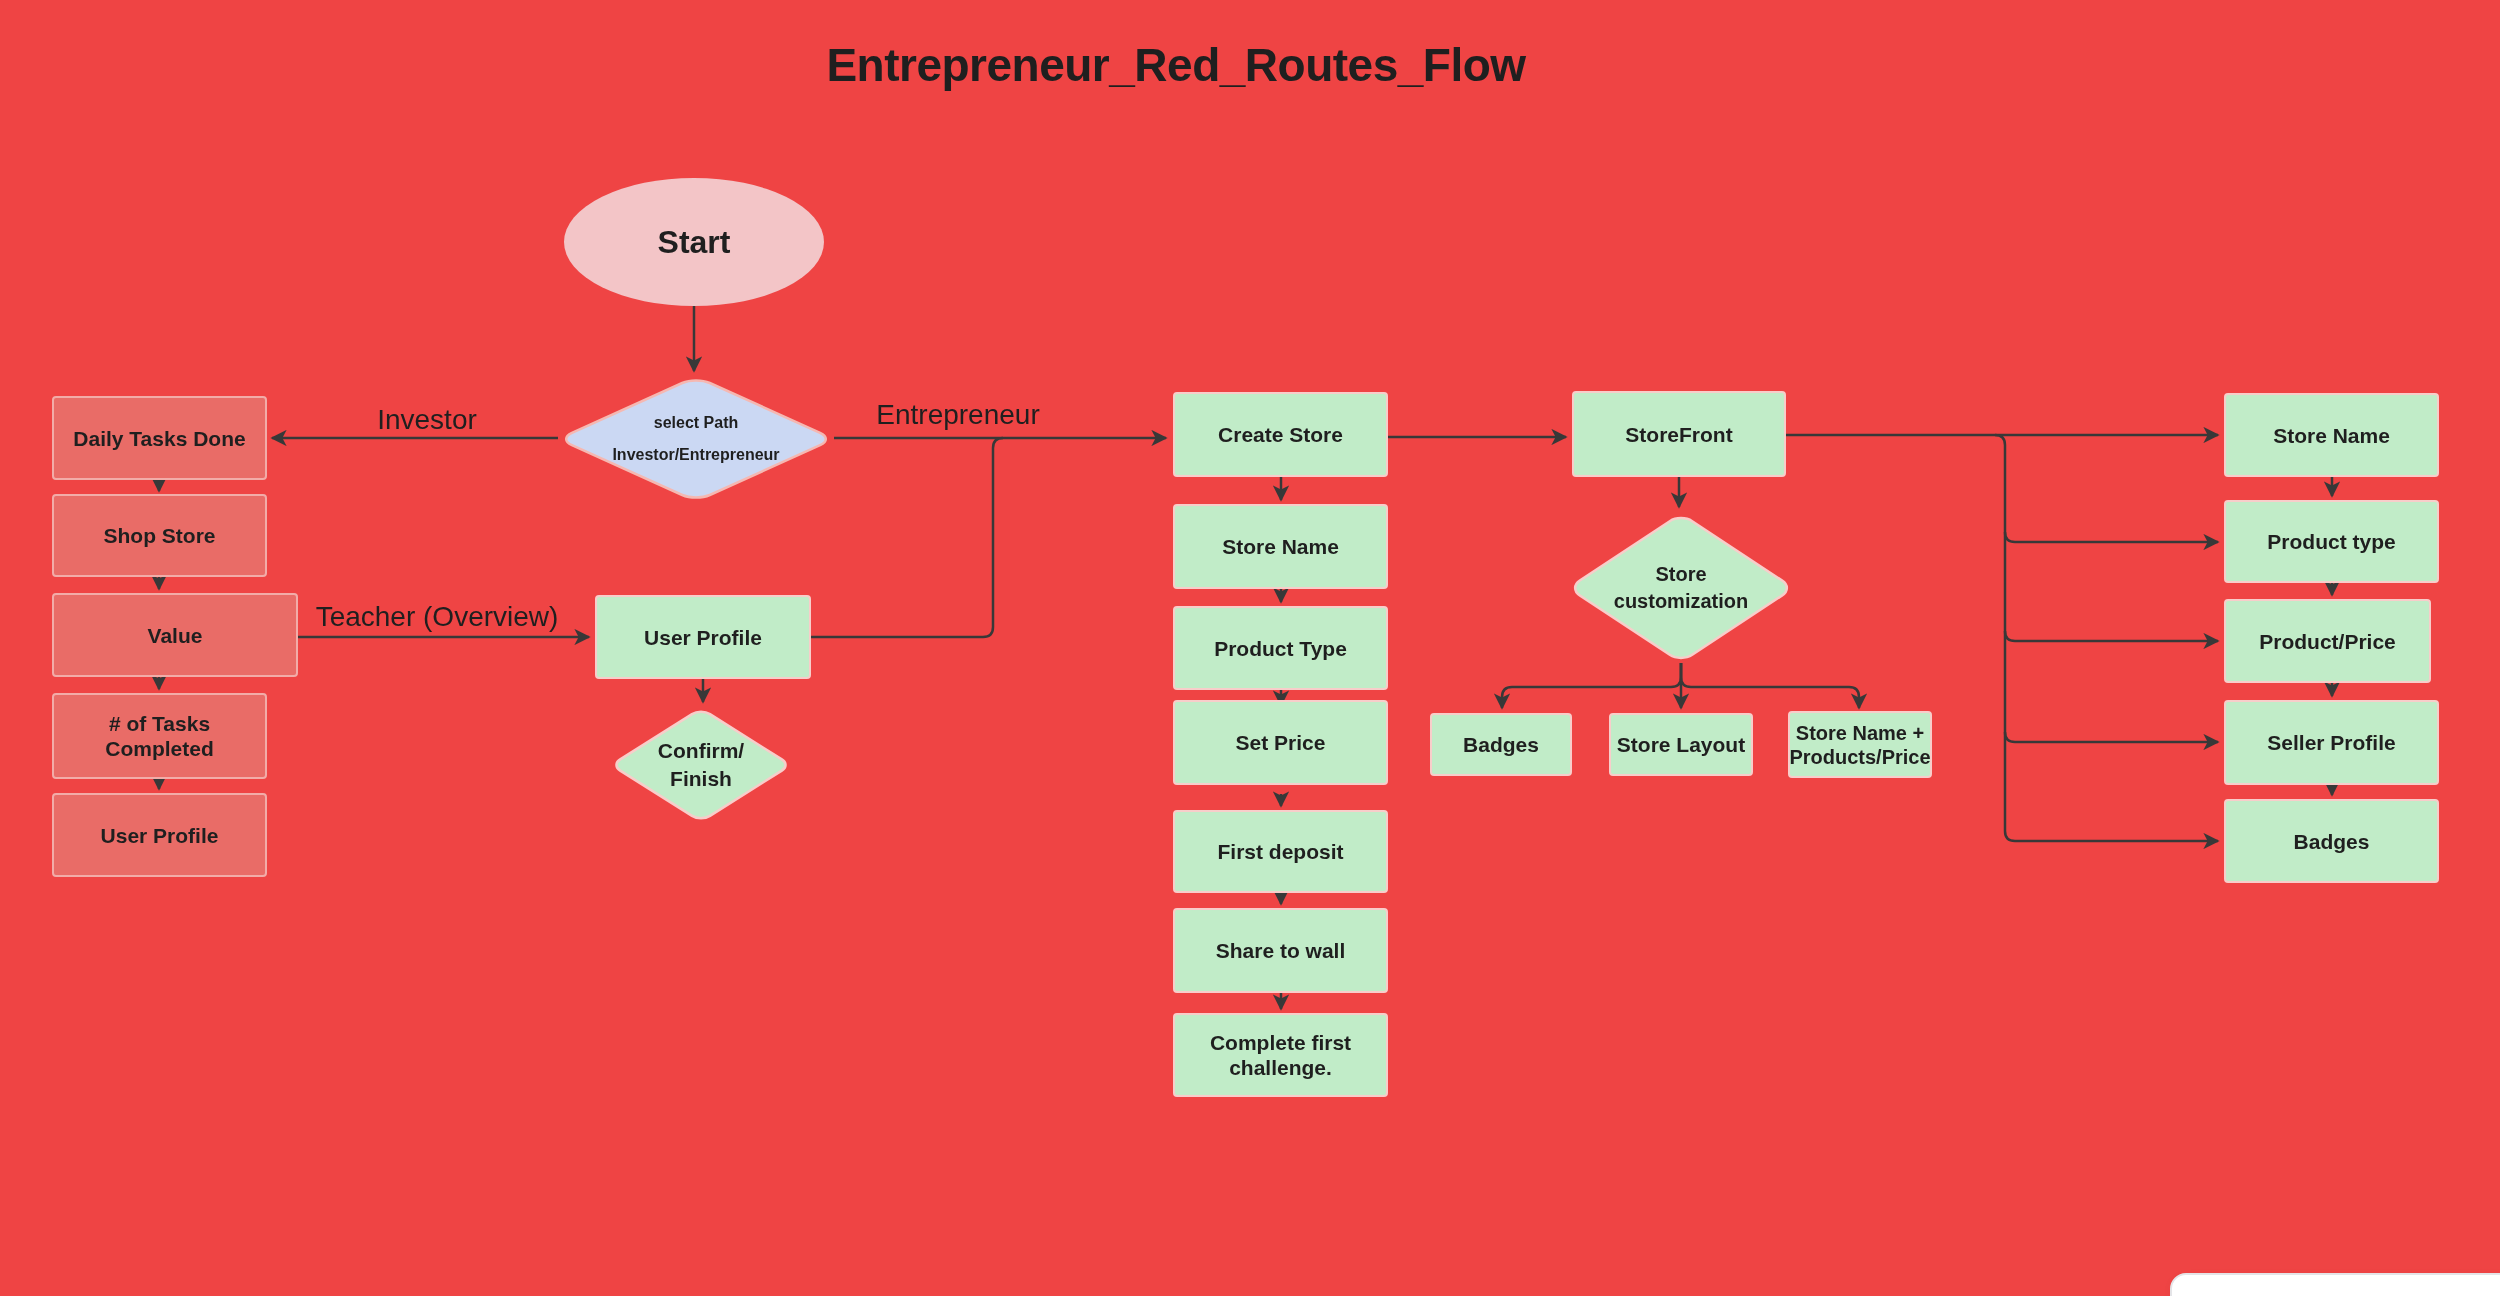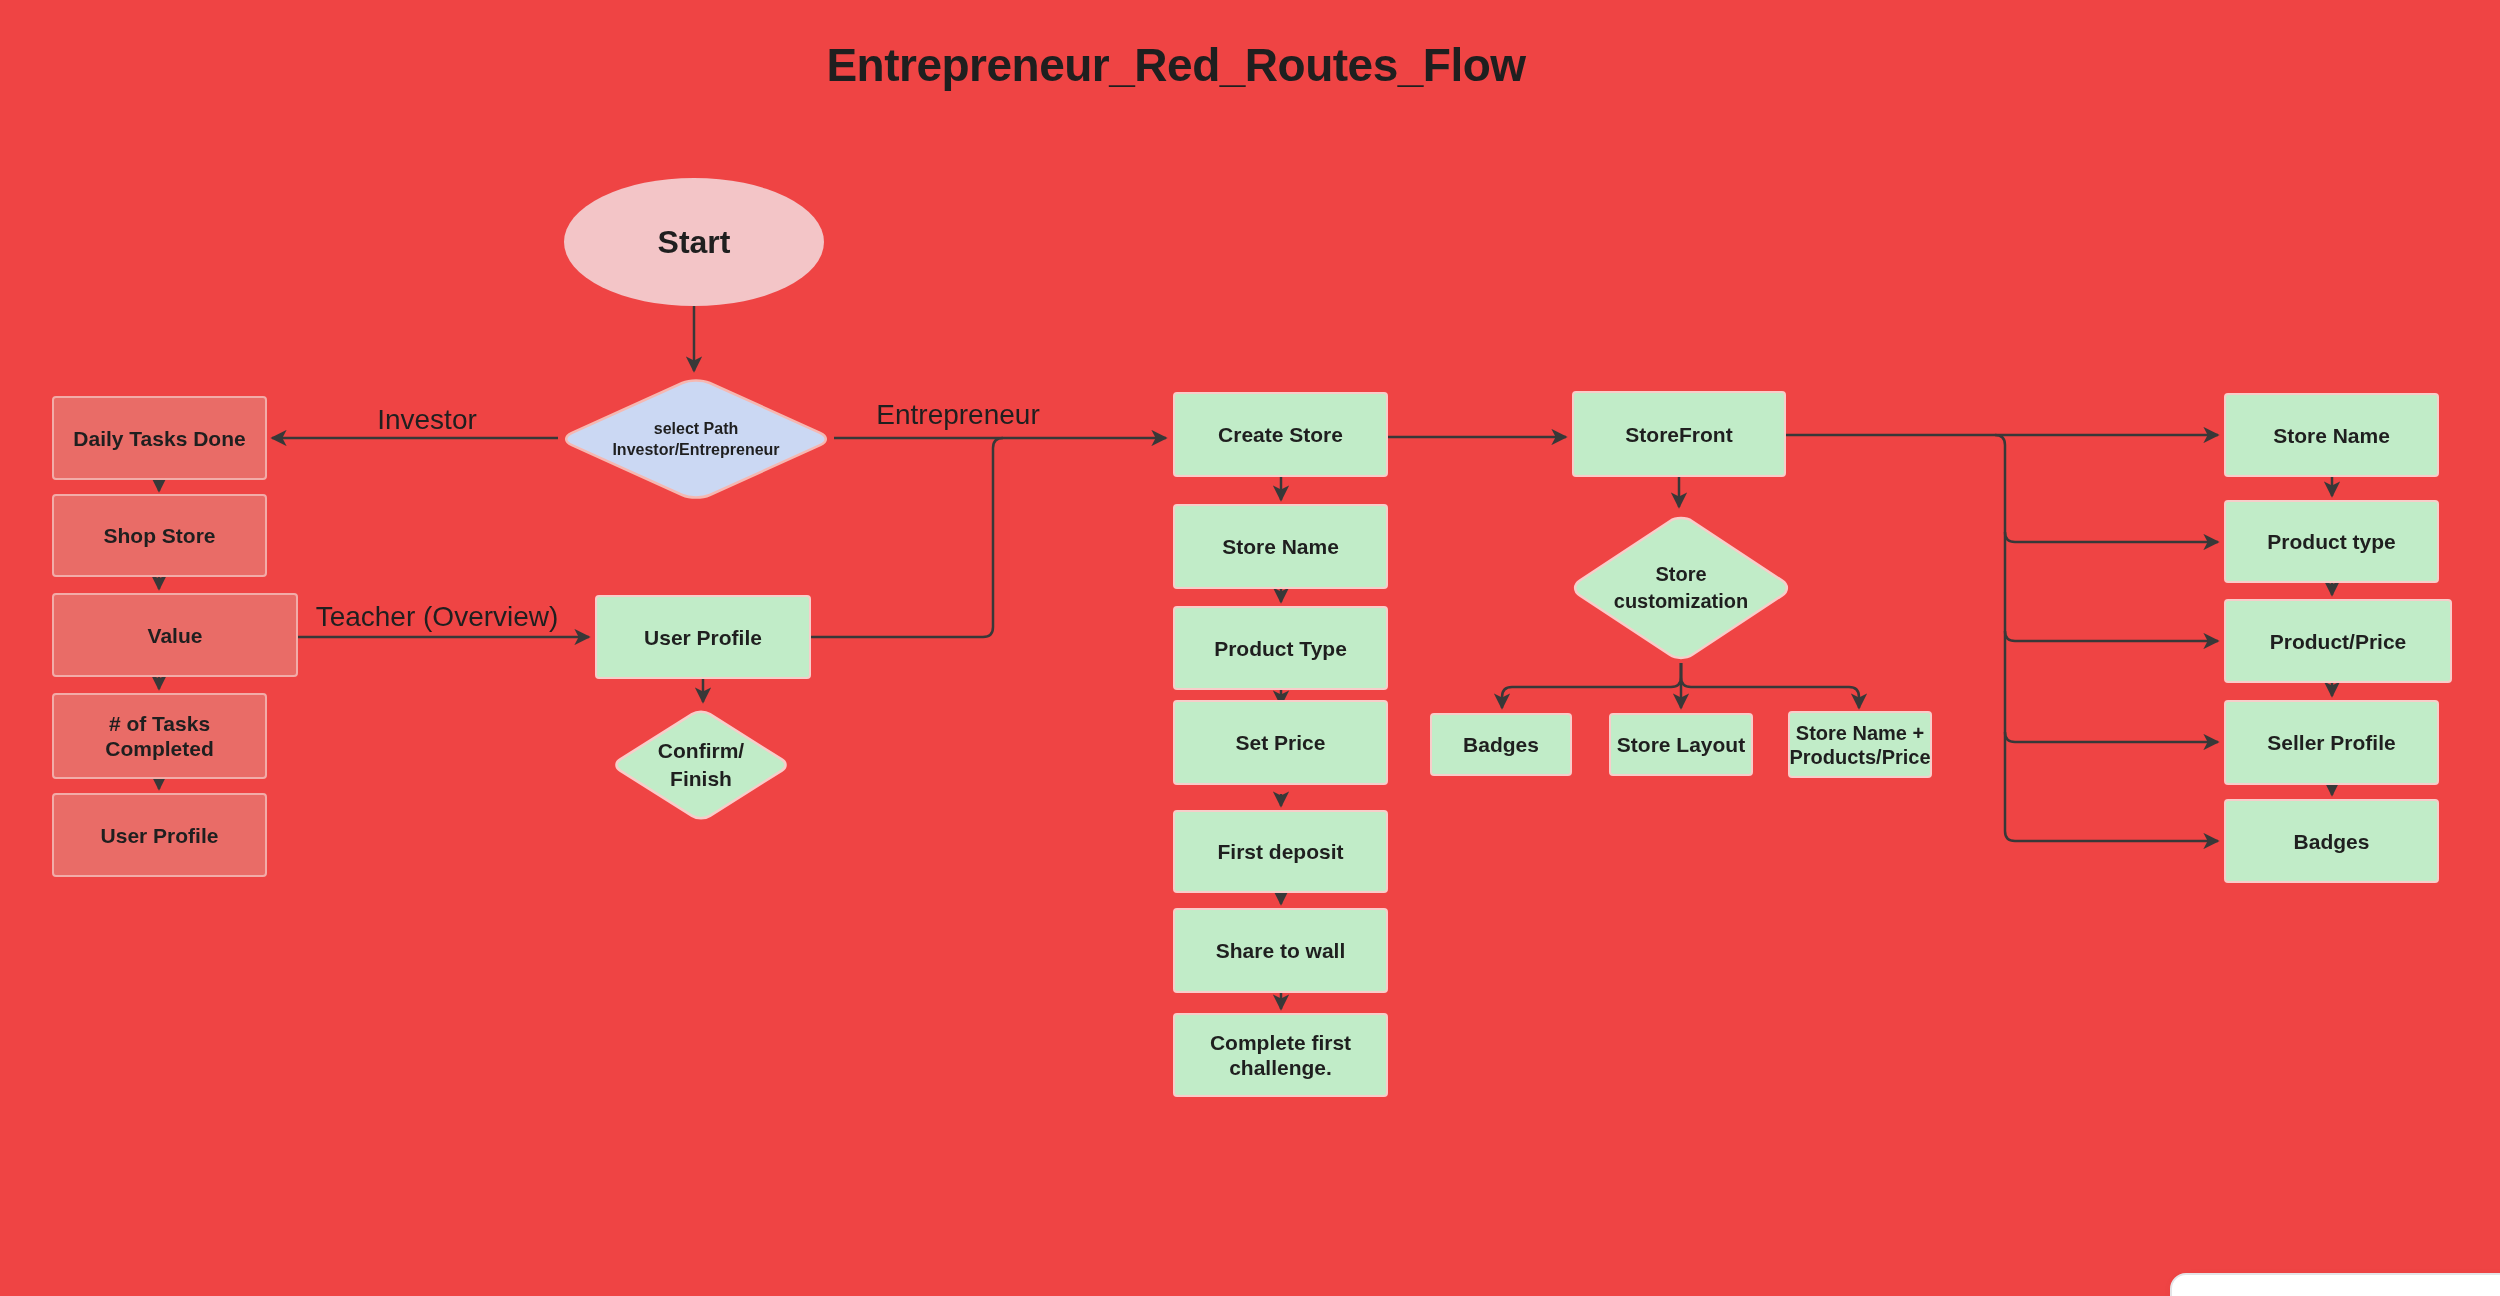--- a/index.html
+++ b/index.html
@@ -94,21 +94,21 @@
   <div class="flowlabel" style="left:437px;top:601px;">Teacher (Overview)</div>
 
   <div class="node ellipse" style="left:564px;top:178px;width:260px;height:128px;">
     <span>Start</span>
   </div>
 
   <div class="dia" style="left:556px;top:375px;width:280px;height:128px;">
     <svg width="280" height="128">
       <rect class="dia-shape" x="-50" y="-50" width="100" height="100" rx="10" vector-effect="non-scaling-stroke" transform="translate(140,64) scale(1.95,0.88) rotate(45)"></rect>
     </svg>
-    <div class="lbl" style="font-size:16px;line-height:21px;">select Path
+    <div class="lbl" style="font-size:16px;line-height:32px;">select Path
 Investor/Entrepreneur</div>
   </div>
 
   <div class="node box red" style="left:52px;top:396px;width:215px;height:84px;">
     <span>Daily Tasks Done</span>
   </div>
   <div class="node box red" style="left:52px;top:494px;width:215px;height:83px;">
     <span>Shop Store</span>
   </div>
   <div class="node box red" style="left:52px;top:593px;width:246px;height:84px;">
@@ -177,21 +177,21 @@
     <span>Store Name +
 Products/Price</span>
   </div>
 
   <div class="node box green" style="left:2224px;top:393px;width:215px;height:84px;">
     <span>Store Name</span>
   </div>
   <div class="node box green" style="left:2224px;top:500px;width:215px;height:83px;">
     <span>Product type</span>
   </div>
-  <div class="node box green" style="left:2224px;top:599px;width:228px;height:84px;">
+  <div class="node box green" style="left:2224px;top:599px;width:207px;height:84px;">
     <span>Product/Price</span>
   </div>
   <div class="node box green" style="left:2224px;top:700px;width:215px;height:85px;">
     <span>Seller Profile</span>
   </div>
   <div class="node box green" style="left:2224px;top:799px;width:215px;height:84px;">
     <span>Badges</span>
   </div>
 
   <div class="panel"></div>

